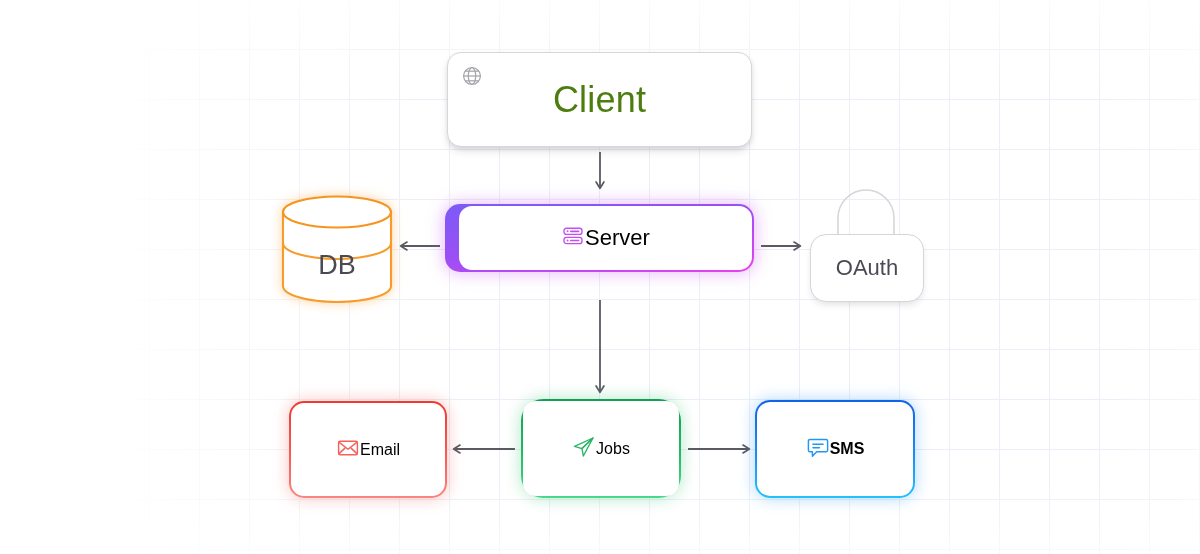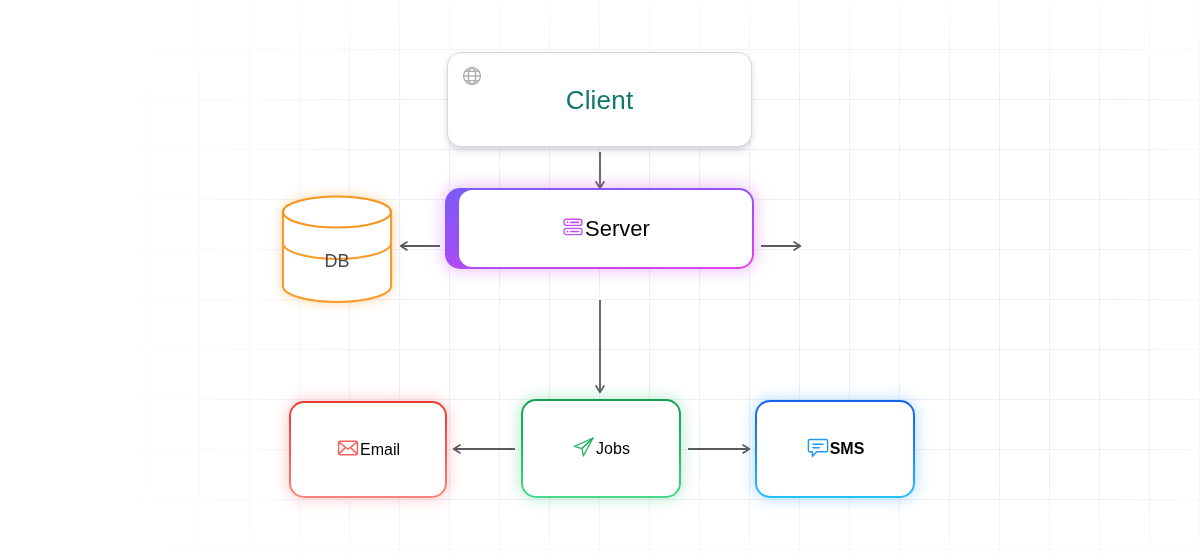--- a/index.html
+++ b/index.html
@@ -50,61 +50,62 @@
     width:24px;height:24px;
     display:block;
   }
 
   
   #client{
     left:447px;top:52px;width:305px;height:95px;
     border:1px solid #d7d7da;
     box-shadow:0 5px 10px -2px rgba(30,30,50,.16), 0 2px 4px rgba(30,30,50,.07);
   }
-  #client .label{color:#0f766e;font-size:26px;}
+  #client .label{color:#4d7c0f;font-size:36px;}
 
   
   .gcard{
     border-radius:15px;
     padding:2px;
     display:flex;
   }
   .gcard > .inner{
     flex:1;border-radius:13px;background:#fff;
     position:relative;
     display:flex;align-items:center;justify-content:center;
   }
 
-  #server{left:445px;top:188px;width:309px;height:81px;
+  #server{left:445px;top:204px;width:309px;height:68px;
     background:linear-gradient(170deg,#7b5bf7 0%,#9b4ff4 45%,#e840f0 100%);
     box-shadow:0 0 16px 2px rgba(196,78,240,.35);
     padding-left:14px;
   }
   #server .label{font-size:22px;}
 
   #email{left:289px;top:401px;width:158px;height:97px;
     background:linear-gradient(180deg,#ea3b34 0%,#f4615a 60%,#fb857f 100%);
     box-shadow:0 0 15px 1px rgba(240,90,85,.33);
     border-radius:15px;
   }
   #jobs{left:521px;top:399px;width:160px;height:99px;
     background:linear-gradient(180deg,#10a050 0%,#25b964 55%,#48d98a 100%);
     box-shadow:0 0 15px 1px rgba(45,190,110,.33);
+    border-radius:22px;
   }
   #sms{left:755px;top:400px;width:160px;height:98px;
     background:linear-gradient(180deg,#1163e8 0%,#1f8bf2 55%,#23c2fb 100%);
     box-shadow:0 0 15px 1px rgba(40,150,245,.33);
     font-weight:bold;
   }
 
   
   #db{left:278px;top:195px;width:118px;height:108px;}
   #db .dblabel{
     position:absolute;left:0;right:0;top:57px;text-align:center;
-    color:#4a4a55;font-size:18px;line-height:1;
+    color:#4a4a55;font-size:27px;line-height:1;
   }
 
   
   #oauth{left:805px;top:188px;width:122px;height:116px;}
   #oauth .lockbody{
     position:absolute;left:5px;top:46px;width:112px;height:66px;
     border:1.5px solid #d6d6da;border-radius:16px;background:#fff;
     box-shadow:0 4px 9px -3px rgba(30,30,50,.18);
     display:flex;align-items:center;justify-content:center;
   }
@@ -183,20 +184,28 @@
 
   <div class="node" id="db">
     <svg width="118" height="108" viewBox="0 0 118 108" style="position:absolute;left:0;top:0;filter:drop-shadow(0 0 6px rgba(247,156,42,.42));">
       <path d="M5,17 L5,91 A54,16 0 0 0 113,91 L113,17 Z" fill="#ffffff" stroke="#f79c2a" stroke-width="2.1" stroke-linejoin="round"></path>
       <ellipse cx="59" cy="17" rx="54" ry="15.5" fill="#ffffff" stroke="#f5951f" stroke-width="2.1"></ellipse>
       <path d="M5,48 A54,16 0 0 0 113,48" fill="none" stroke="#f79c2a" stroke-width="2.1"></path>
     </svg>
     <span class="dblabel">DB</span>
   </div>
 
+  <div class="node" id="oauth">
+    <svg width="122" height="60" viewBox="0 0 122 60" style="position:absolute;left:0;top:0;">
+      <path d="M33,58 L33,30 A28,28 0 0 1 89,30 L89,58" fill="none" stroke="#d6d6da" stroke-width="1.6" stroke-linecap="round"></path>
+    </svg>
+    <div class="lockbody">
+      <span class="label">OAuth</span>
+    </div>
+  </div>
 
   <div class="node gcard" id="email">
     <div class="inner">
       <span class="ico">
         <svg viewBox="0 0 24 24" width="24" height="24" fill="none" stroke="#f4615a" stroke-width="1.45" stroke-linejoin="round">
           <rect x="2.6" y="5.2" width="18.8" height="13.6" rx="1.6"></rect>
           <path d="M2.6,5.9 L12,13.2 L21.4,5.9"></path>
           <path d="M2.6,18.1 L9.2,11.9 M21.4,18.1 L14.8,11.9"></path>
         </svg>
       </span>

